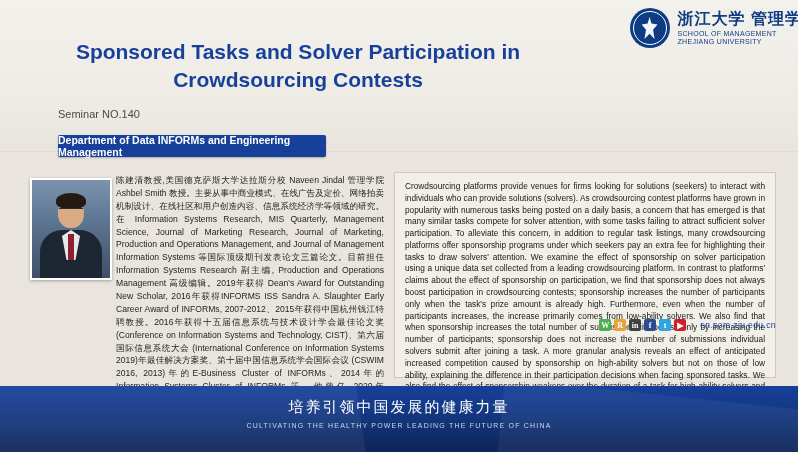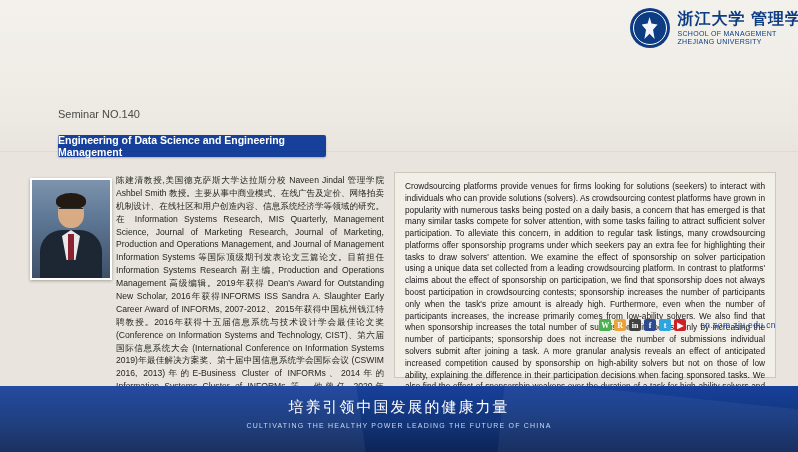--- a/index.html
+++ b/index.html
@@ -319,24 +319,25 @@
 
     <div class="uni-logo">
       <div class="uni-seal"></div>
       <div class="uni-text">
         <div class="uni-cn">浙江大学 管理学院</div>
         <div class="uni-en1">SCHOOL OF MANAGEMENT</div>
         <div class="uni-en2">ZHEJIANG UNIVERSITY</div>
       </div>
     </div>
 
+    <div class="title">Sponsored Tasks and Solver Participation in Crowdsourcing Contests</div>
 
     <div class="seminar-no">Seminar NO.140</div>
 
-    <div class="dept-chip">Engineering of Data Science and Engineering Management</div>
+    <div class="dept-chip">Department of Data INFORMs and Engineering Management</div>
   </div>
 
   <div class="mid">
 
     <div class="photo">
       <div class="body"></div>
       <div class="shirt"></div>
       <div class="tie"></div>
       <div class="head"></div>
       <div class="hair"></div>

